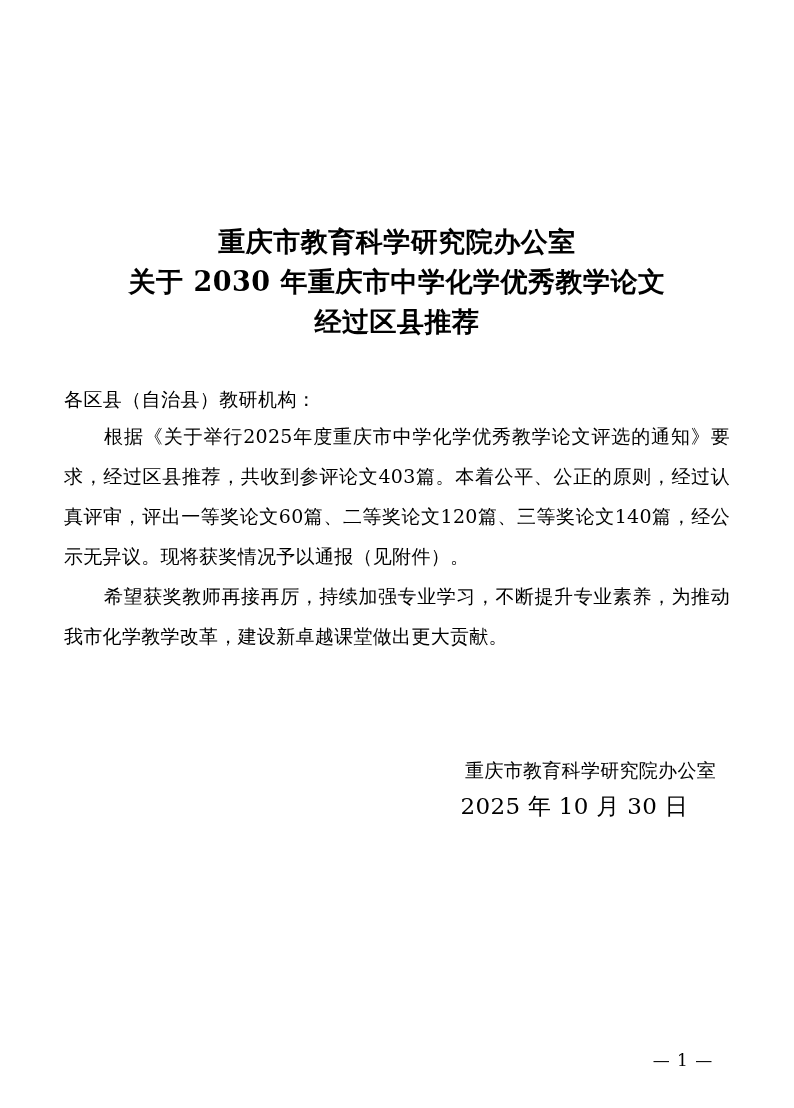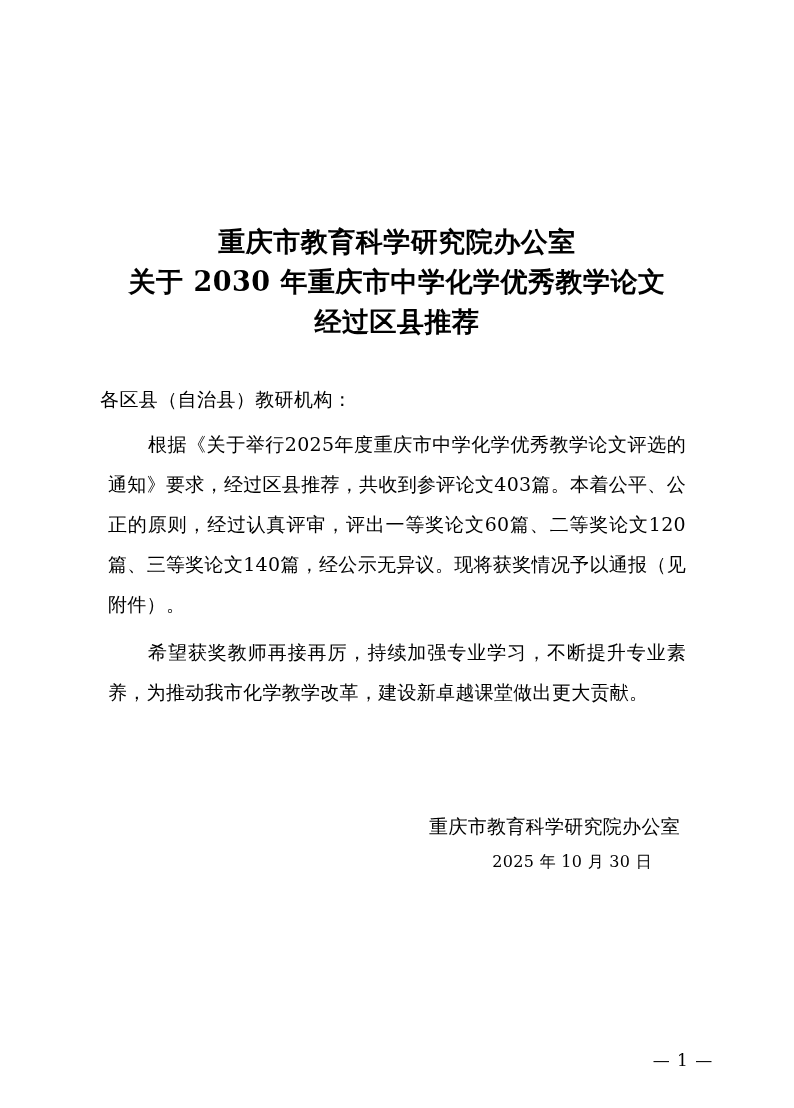--- a/index.html
+++ b/index.html
@@ -14,21 +14,21 @@
     color: #000000;
     position: relative;
     overflow: hidden;
   }
   .page {
     position: absolute;
     top: 0; left: 0;
     width: 794px;
     height: 1108px;
     box-sizing: border-box;
-    padding: 0 100px;
+    padding: 0 64px;
   }
   .title-block {
     margin-top: 222px;
     text-align: center;
   }
   .title-line {
     font-family: "DejaVu Serif", "Liberation Serif", serif;
     font-weight: bold;
     font-size: 27px;
     line-height: 40px;
@@ -45,34 +45,34 @@
     letter-spacing: 0.4px;
     margin-bottom: 0;
   }
   .para {
     font-size: 19px;
     line-height: 40px;
     letter-spacing: 0.3px;
     text-align: justify;
     text-justify: inter-ideograph;
     text-indent: 40px;
-    margin: 8px;
+    margin: 0;
   }
   .sign-block {
     margin-top: 96px;
     text-align: right;
     padding-right: 14px;
   }
   .sign-org {
     font-size: 19px;
     line-height: 36px;
     letter-spacing: 0.3px;
   }
   .sign-date {
-    font-size: 16px;
+    font-size: 23px;
     line-height: 36px;
     letter-spacing: 0.3px;
     padding-right: 28px;
   }
   .footer {
     position: absolute;
     bottom: 38px;
     left: 0;
     width: 794px;
     text-align: center;

